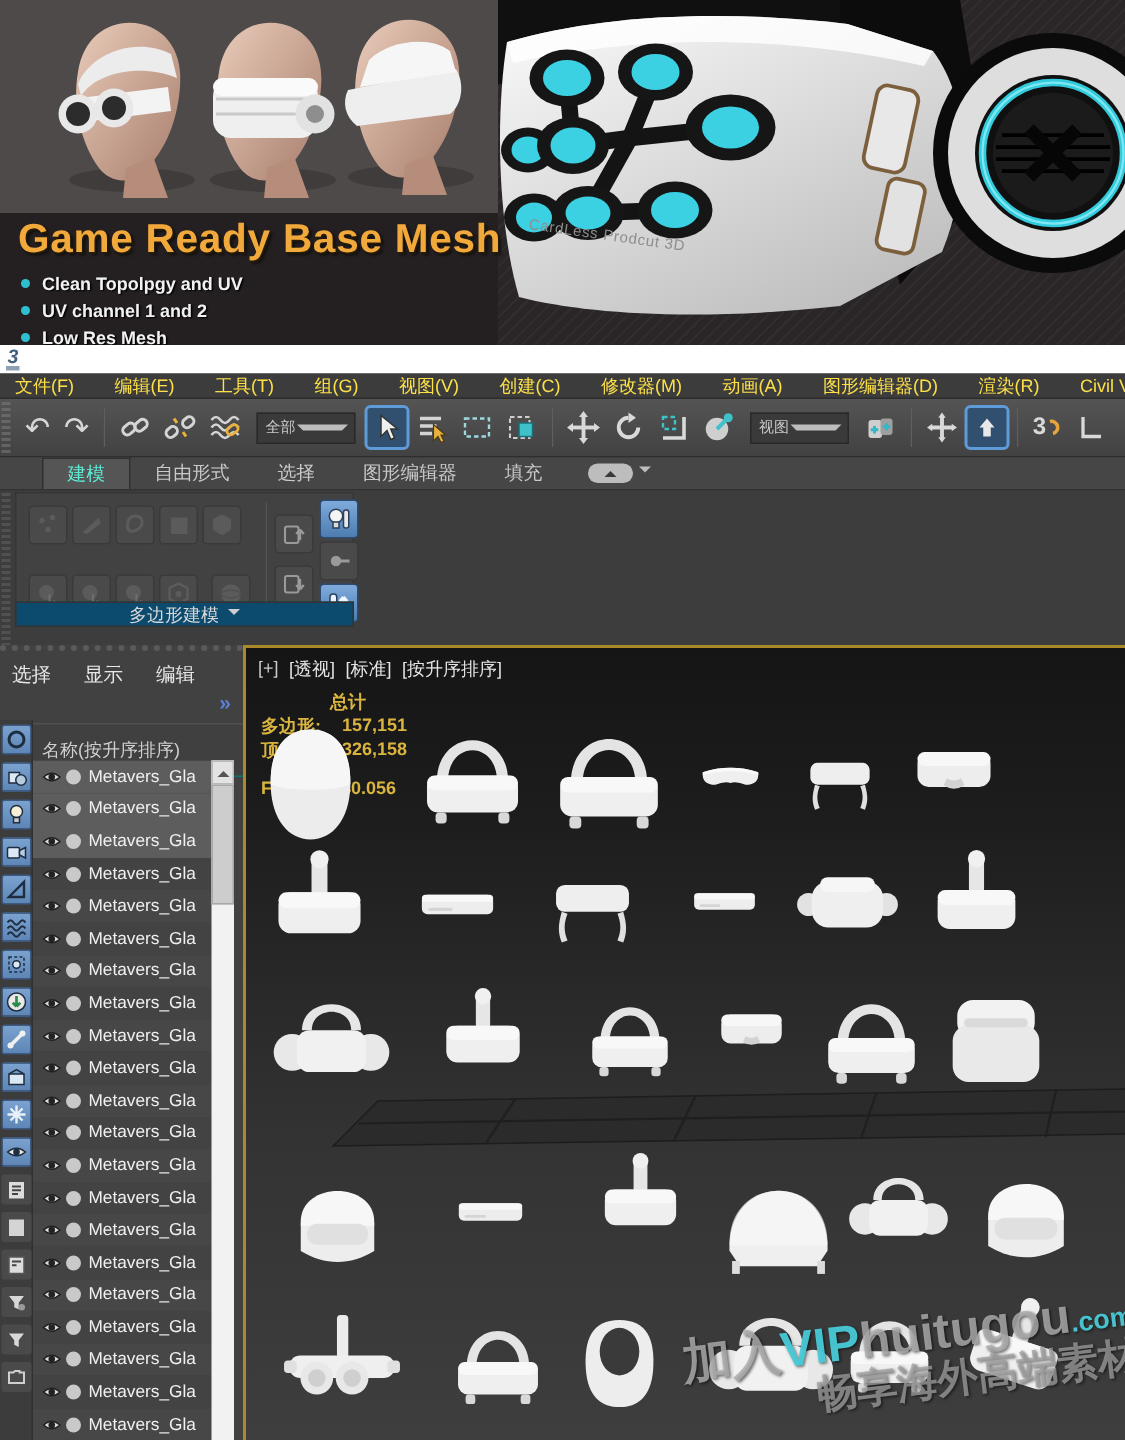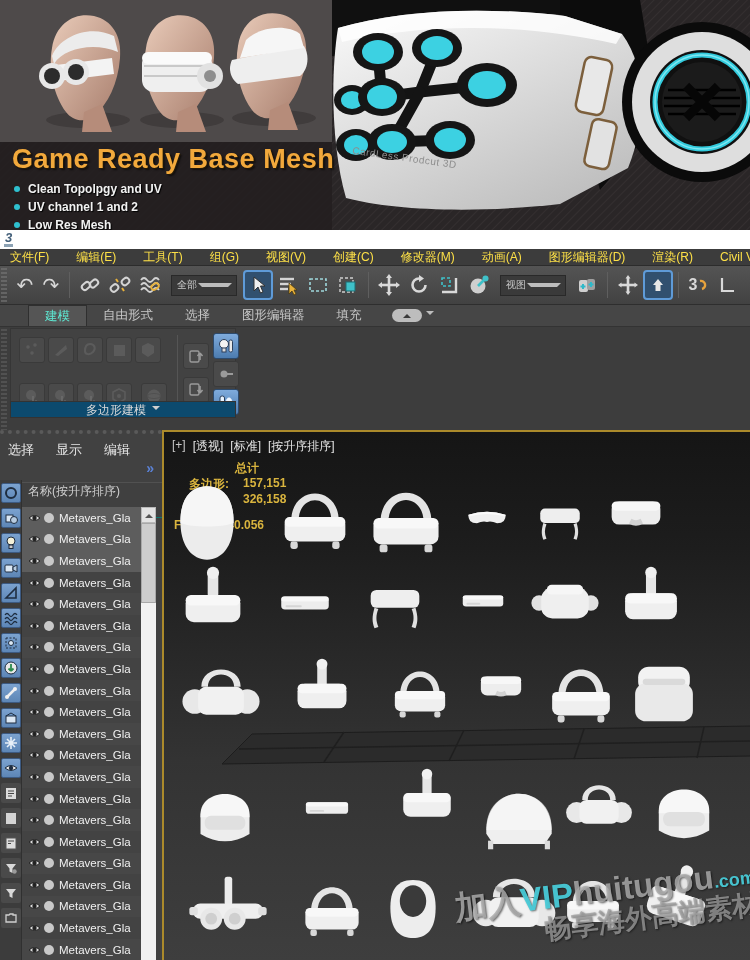--- a/index.html
+++ b/index.html
@@ -59,40 +59,40 @@
   #workspace { position:absolute; left:0; top:430px; width:750px; height:530px; background:#3f3f3f; }
 
   
   #explorer { position:absolute; left:0; top:0; width:162px; height:530px; background:#414141; border-top:4px dotted #5a5a5a; }
   #explorer-menus { position:absolute; left:8px; top:7px; display:flex; gap:22px; }
   .xmenu { font-size:13px; color:#e6e6e6; }
   #explorer-chevron { position:absolute; right:8px; top:26px; color:#5b82d6; font-size:14px; font-weight:bold; }
   #strip { position:absolute; left:0; top:46px; width:22px; height:480px; background:#3c3c3c; border-right:1px solid #303030; }
   .sbtn { width:20px; height:20px; margin:3px 1px 5px 1px; border-radius:2px; background:#4a4a4a; display:flex; align-items:center; justify-content:center; }
   .sbtn.on { background:linear-gradient(#7ba2cf,#5d86b6); border:1px solid #3c5a82; }
-  #list-head { position:absolute; left:22px; top:48px; width:140px; height:36px; background:#404040; border-top:1px solid #515151; border-bottom:1px solid #0f766e; display:flex; }
+  #list-head { position:absolute; left:22px; top:48px; width:140px; height:36px; background:#404040; border-top:1px solid #515151; border-bottom:1px solid #0f766e; display:flex; align-items:center; }
   #list-head span { font-size:12px; color:#cfcfcf; padding-left:6px; white-space:nowrap; overflow:hidden; }
   #rows { position:absolute; left:22px; top:73px; width:119px; height:457px; overflow:hidden; }
   .xrow { height:21.6px; display:flex; align-items:center; padding-left:6px; background:#474747; }
   .xrow:nth-child(even){ background:#434343; }
   .xrow.sel { background:#5d5d5d; }
   .xeye { flex:none; margin-right:3px; display:flex; }
   .xdot { flex:none; width:10px; height:10px; border-radius:50%; background:#c9c9c9; margin-right:5px; }
   .xlabel { font-size:11.5px; color:#f0f0f0; white-space:nowrap; }
   #scrollbar { position:absolute; left:141px; top:73px; width:15px; height:457px; background:#f2f2f2; }
   #sb-up { position:absolute; left:0; top:0; width:15px; height:16px; background:#e3e3e3; border:1px solid #b9b9b9; display:flex; align-items:center; justify-content:center; }
   #sb-up .tri { width:0; height:0; border:4px solid transparent; border-bottom-color:#555; margin-top:-3px; }
   #sb-thumb { position:absolute; left:0; top:16px; width:15px; height:80px; background:#cdcdcd; border:1px solid #a8a8a8; }
 
   
   #viewport { position:absolute; left:162px; top:0; width:588px; height:530px; background:linear-gradient(#151515 0%,#1d1d1d 22%,#333333 62%,#3e3e3e 100%); border-left:2px solid #ab8a2b; border-top:2px solid #ab8a2b; overflow:hidden; }
   #vp-header { position:absolute; left:8px; top:6px; display:flex; gap:7px; }
   #vp-header span { font-size:12px; color:#e4e4e4; }
   #vp-header span:first-child { color:#c9c9c9; }
-  #vp-stats { position:absolute; left:10px; top:28px; color:#d9b43e; font-size:12px; font-weight:bold;margin-left:15px; }
+  #vp-stats { position:absolute; left:10px; top:28px; color:#d9b43e; font-size:12px; font-weight:bold; }
   #vp-stats .srow { display:flex; height:16px; }
   #vp-stats .slabel { width:46px; }
   #vp-stats .stotal { padding-left:46px; height:16px; }
   #vp-stats .sval { padding-left:8px; }
   #vp-fps { position:absolute; left:10px; top:86px; color:#d9b43e; font-size:12px; font-weight:bold; display:flex; }
   #vp-fps .sval { padding-left:26px; }
   #models { position:absolute; left:0; top:0; }
   #watermark { position:absolute; right:-8px; bottom:22px; width:330px; text-align:right; transform:rotate(-7deg); z-index:5; line-height:1.05; }
   #wm-line1 { font-size:33px; font-weight:bold; color:rgba(175,175,175,.82); text-shadow:1px 1px 2px rgba(0,0,0,.55); white-space:nowrap; }
   #wm-line1 .cy { color:rgba(73,203,216,.95); }

